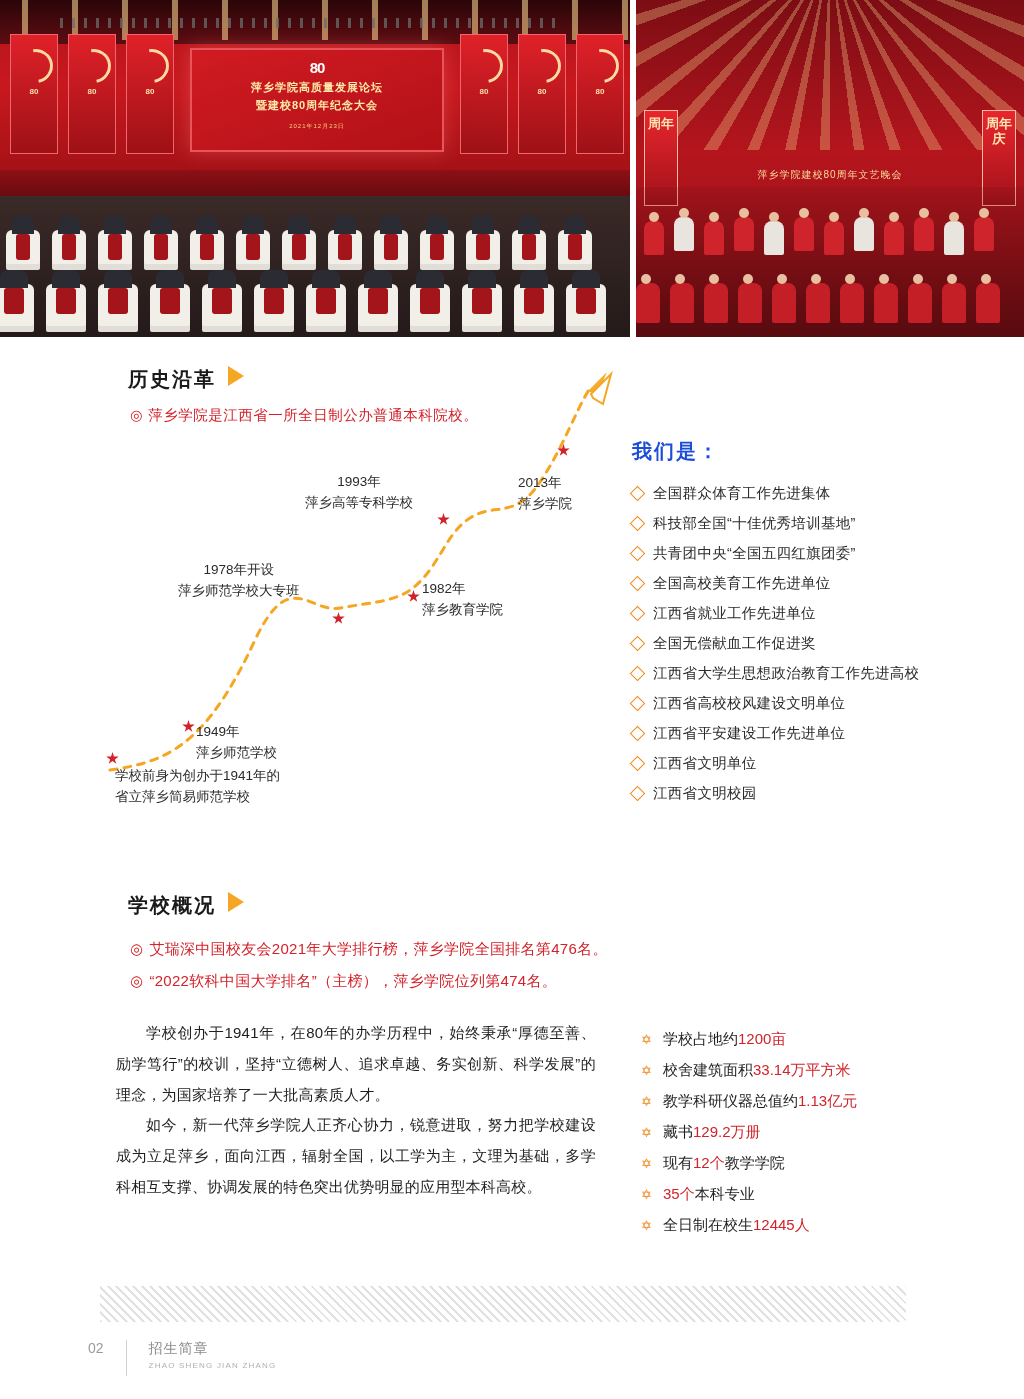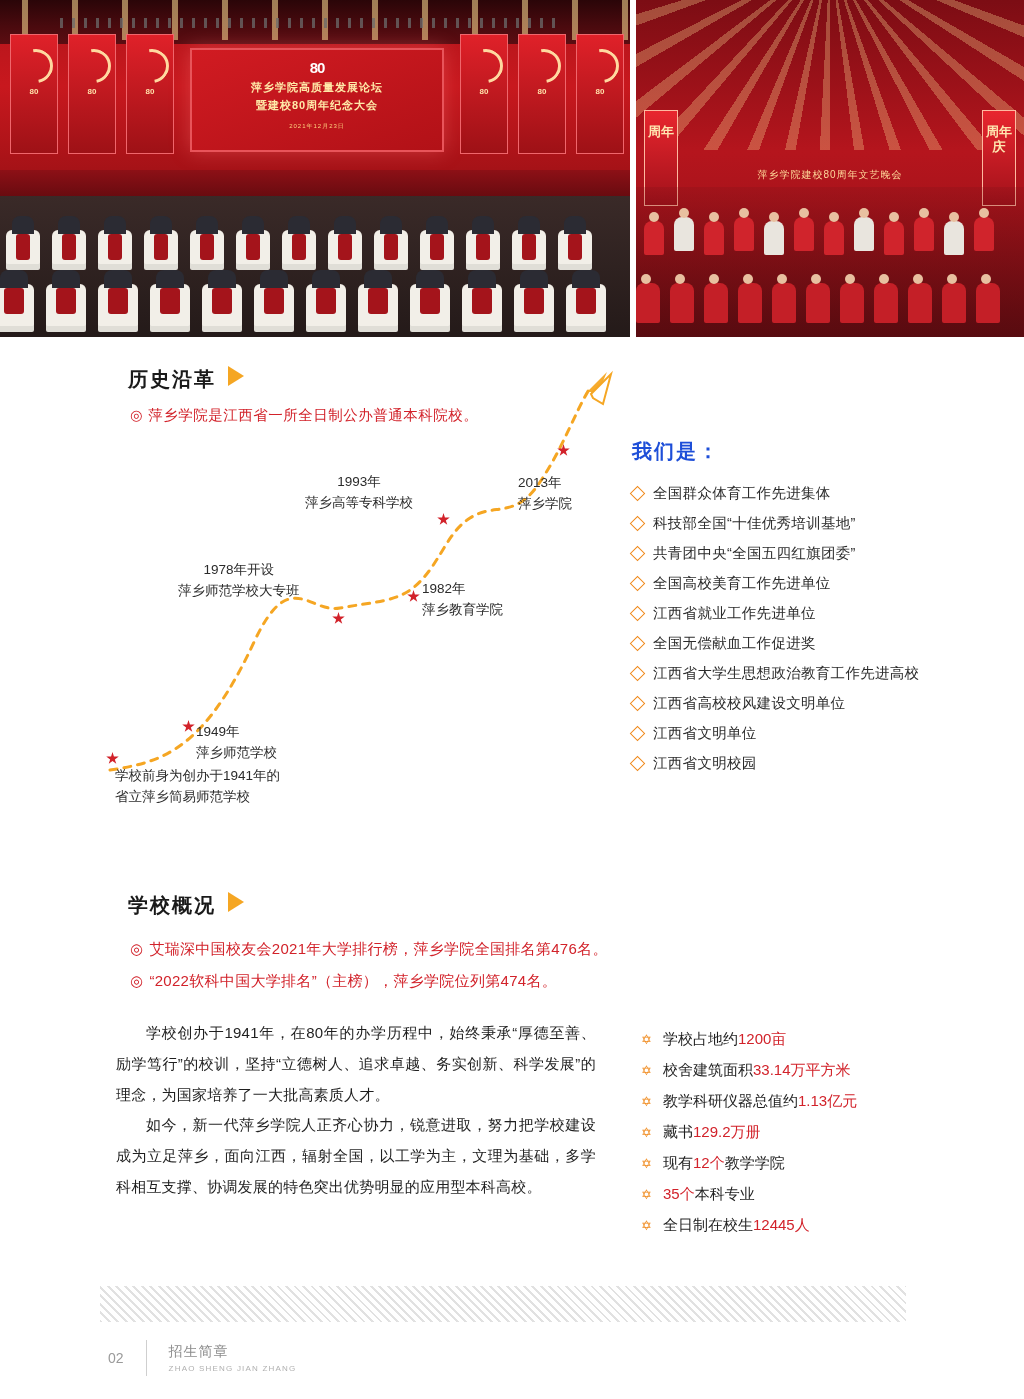--- a/index.html
+++ b/index.html
@@ -140,21 +140,21 @@
   }
   .pr-sub {
     position: absolute; left: 0; right: 0; top: 168px;
     text-align: center; color: #ffd89a; font-size: 10px; letter-spacing: 1px;
   }
   .pr-banner-l, .pr-banner-r {
     position: absolute; top: 110px; width: 34px; height: 96px;
     background: linear-gradient(180deg,#e8262e,#a1111a);
     border: 1px solid #ffb9a0;
     color: #ffe6b0; font-size: 13px; text-align: center;
-    line-height: 1.15; padding-top: 14px; box-sizing: border-box;
+    line-height: 1.15; padding-top: 6px; box-sizing: border-box;
     font-weight: bold;
   }
   .pr-banner-l { left: 8px; }
   .pr-banner-r { right: 8px; }
   .pr-choir {
     position: absolute; left: 0; bottom: 0; width: 388px; height: 150px;
     background: linear-gradient(180deg, rgba(120,16,22,.2), rgba(60,8,12,.65));
   }
   .singer {
     position: absolute; width: 20px; height: 34px;
@@ -271,22 +271,22 @@
   
   .hatch {
     position: absolute;
     left: 100px; top: 1286px;
     width: 806px; height: 36px;
     background: repeating-linear-gradient(45deg, #dcdcdc 0 2px, #ffffff 2px 6px);
     opacity: .85;
   }
   .footer {
     position: absolute;
-    left: 108px; top: 1340px;
-    display: flex; align-items: center; gap: 22px;
+    left: 88px; top: 1340px;
+    display: flex; gap: 22px;
   }
   .footer .pgnum {
     color: #9a9a9a; font-size: 14px;
   }
   .footer .divider {
     width: 1px; height: 36px; background: #cfcfcf;
   }
   .footer .ft-zh { font-size: 14px; color: #8c8c8c; letter-spacing: 1px; }
   .footer .ft-en { font-size: 8px; color: #b0b0b0; letter-spacing: 1.2px; margin-top: 3px;}
 </style>
@@ -490,20 +490,24 @@
   <div class="weare-item">
       <span class="diamond"></span>
       <span>江西省大学生思想政治教育工作先进高校</span>
     </div>
   <div class="weare-item">
       <span class="diamond"></span>
       <span>江西省高校校风建设文明单位</span>
     </div>
   <div class="weare-item">
       <span class="diamond"></span>
+      <span>江西省平安建设工作先进单位</span>
+    </div>
+  <div class="weare-item">
+      <span class="diamond"></span>
       <span>江西省文明单位</span>
     </div>
   <div class="weare-item">
       <span class="diamond"></span>
       <span>江西省文明校园</span>
     </div>
 </div>
 
 <div class="sec-head" style="left:128px; top:892px;">
   <div class="txt">学校概况</div>

